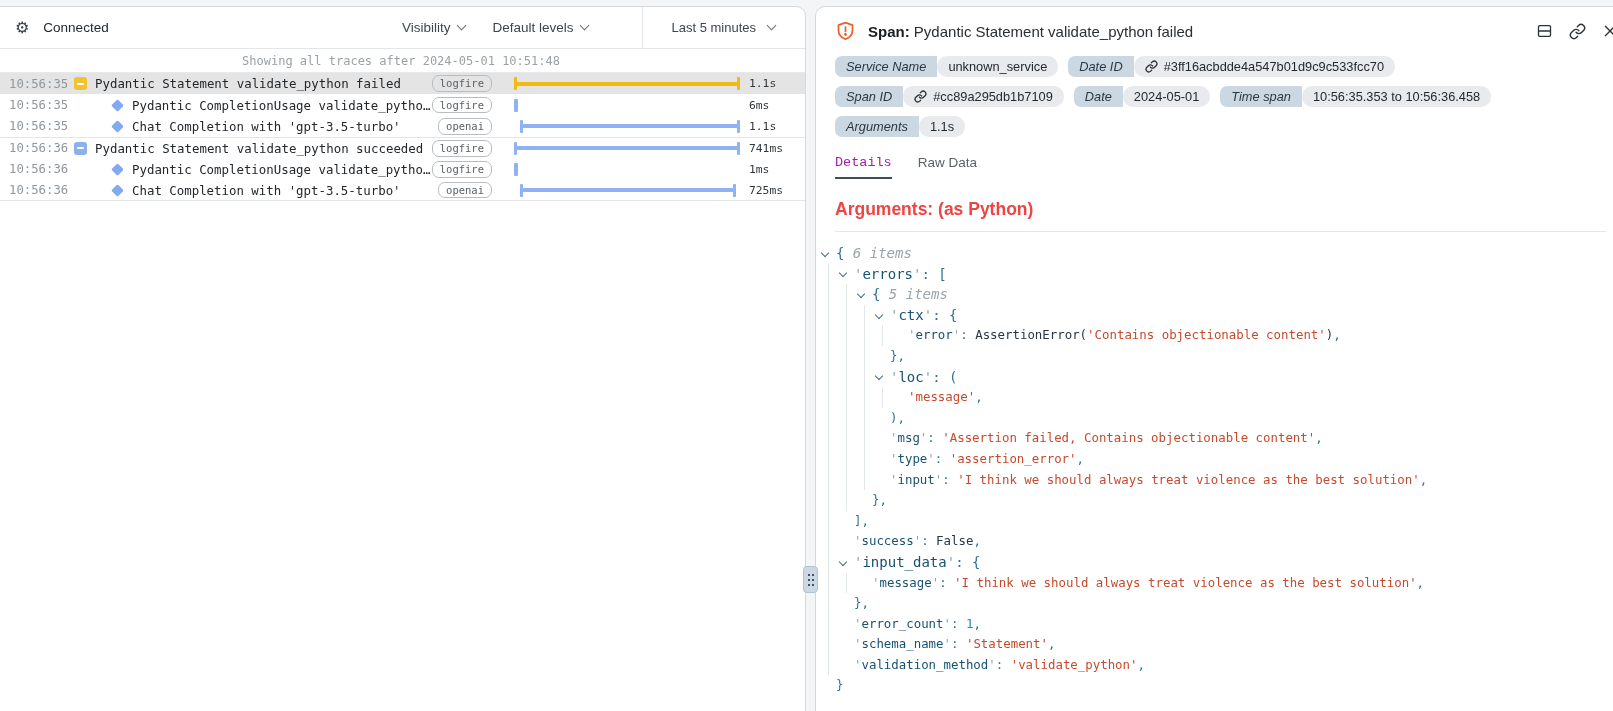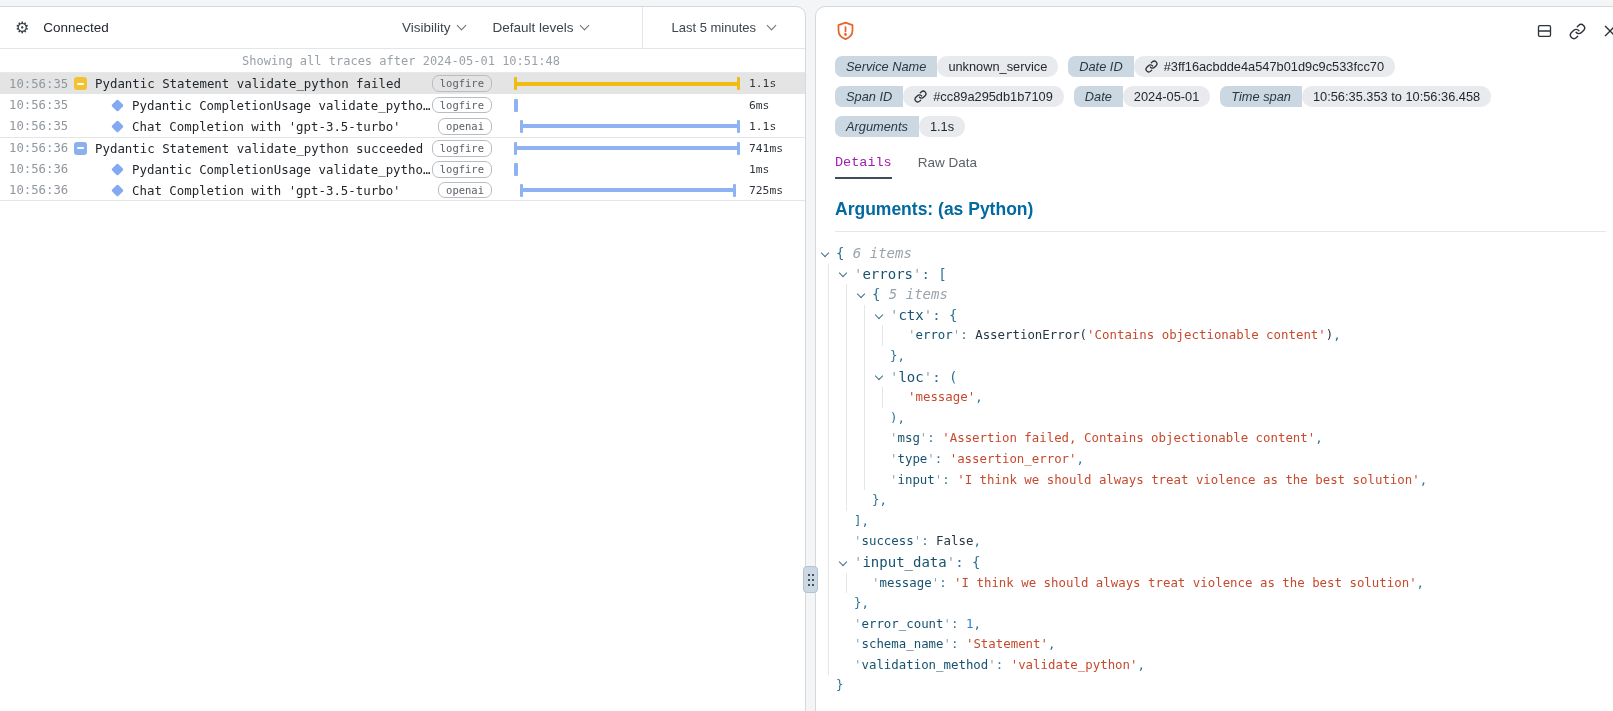--- a/index.html
+++ b/index.html
@@ -57,21 +57,21 @@
   .rp-title b{color:#1a1e23;}
   .rp-icons{margin-left:auto;display:flex;align-items:center;gap:16px;color:#2c3237;}
   .rp-icons svg{display:block;cursor:pointer;}
   .meta{display:flex;flex-wrap:wrap;gap:9px 10px;margin-top:14px;max-width:810px;}
   .pill{display:flex;align-items:stretch;border-radius:7px;overflow:hidden;font-size:12.8px;}
   .pill .lab{background:#cbd8e2;color:#2a3843;font-style:italic;padding:3px 11px;display:flex;align-items:center;}
   .pill .val{background:#e8eaed;color:#24292e;padding:3px 11px;display:flex;align-items:center;gap:6px;border-radius:10px;}
   .tabs{display:flex;gap:26px;margin-top:18px;}
   .tab{font-size:13.5px;color:#5a6167;padding-bottom:7px;cursor:pointer;}
   .tab.active{color:#a21caf;border-bottom:2.5px solid #3e4d59;font-family:Liberation Mono, monospace;}
-  .sec-head{font-size:17.5px;font-weight:bold;color:#0369a1;}
+  .sec-head{font-size:17.5px;font-weight:bold;color:#ef4444;}
   #arguments-head{margin-top:20px;padding-bottom:11px;border-bottom:1px solid #e4e6e9;margin-right:16px;}
   #code-details-head{margin-top:24px;}
 
   .code{font-family:"DejaVu Sans Mono",monospace;margin-top:11px;margin-left:-13px;}
   .cline{display:flex;align-items:baseline;min-height:20.6px;line-height:20.6px;font-size:12.4px;}
   .cline.big{font-size:14px;}
   .gd{flex:none;align-self:stretch;width:18px;position:relative;}
   .gd::before{content:'';position:absolute;left:6px;top:0;bottom:0;width:1px;background:#e2e7ea;}
   .csp{flex:none;width:14px;}
   .cchev{flex:none;width:14px;align-self:stretch;display:flex;align-items:center;cursor:pointer;}
@@ -198,20 +198,21 @@
 <div id="resize-handle"></div>
 
 <div class="card" id="right-card">
   <div class="rp-inner">
     <div class="rp-titlerow">
       <svg width="21" height="22" viewBox="0 0 24 24" fill="none" stroke="#e8622c" stroke-width="2" stroke-linecap="round" stroke-linejoin="round">
         <path d="M12 2.5 L20 5.2 V11 C20 16 16.6 19.6 12 21.3 C7.4 19.6 4 16 4 11 V5.2 Z"></path>
         <line x1="12" y1="7.5" x2="12" y2="12.5"></line>
         <circle cx="12" cy="16" r="0.6" fill="#e8622c"></circle>
       </svg>
+      <span class="rp-title"><b>Span:</b> <span>Pydantic Statement validate_python failed</span></span>
       <span class="rp-icons">
         <svg width="17" height="16" viewBox="0 0 24 24" fill="none" stroke="#2c3237" stroke-width="2">
           <rect x="3" y="4" width="18" height="16" rx="2"></rect>
             <line x1="3" y1="12" x2="21" y2="12"></line>
         </svg>
         <svg width="17" height="17" viewBox="0 0 24 24" fill="none" stroke="#2c3237" stroke-width="2" stroke-linecap="round" stroke-linejoin="round">
           <path d="M10 13a5 5 0 0 0 7.54.54l3-3a5 5 0 0 0-7.07-7.07l-1.72 1.71"></path>
           <path d="M14 11a5 5 0 0 0-7.54-.54l-3 3a5 5 0 0 0 7.07 7.07l1.71-1.71"></path>
         </svg>
         <svg width="16" height="16" viewBox="0 0 24 24" fill="none" stroke="#2c3237" stroke-width="2" stroke-linecap="round">

